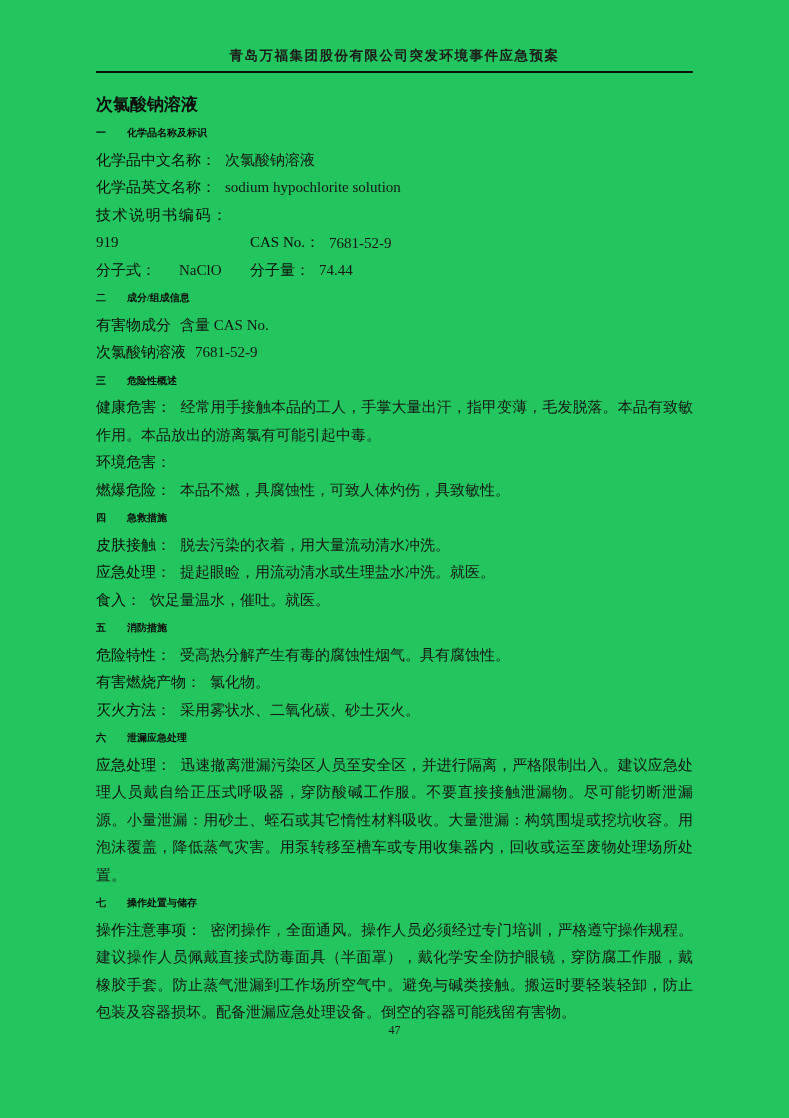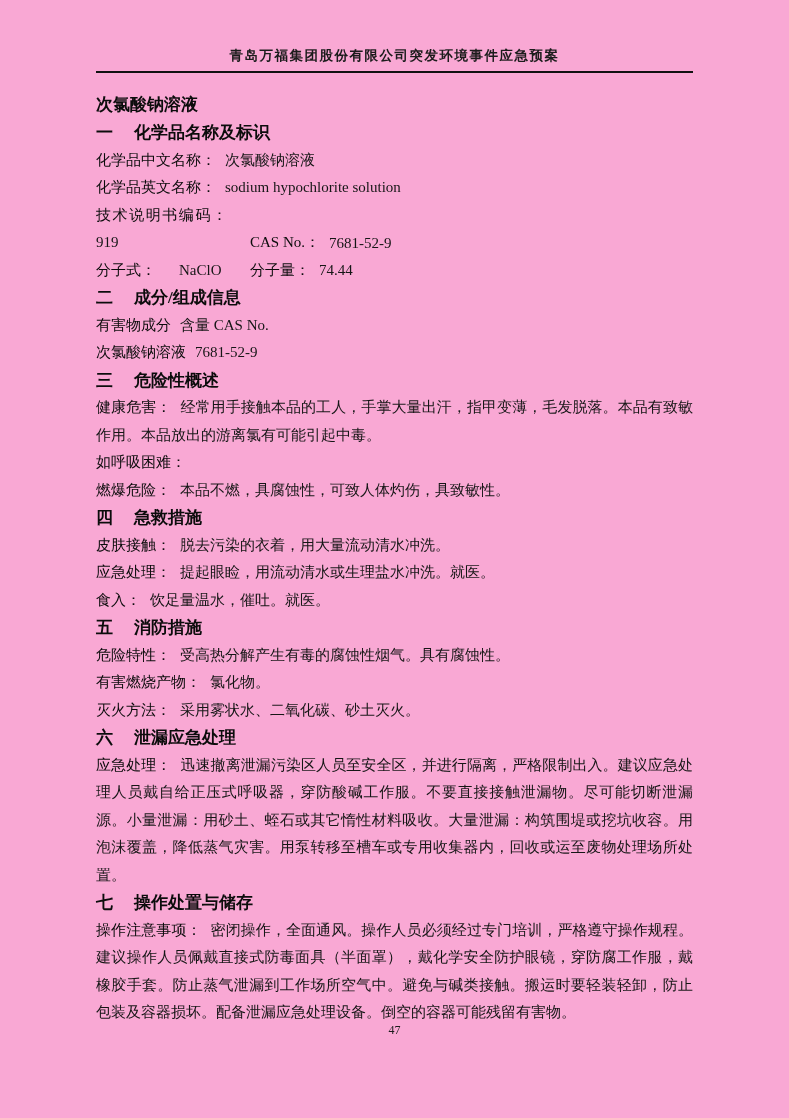--- a/index.html
+++ b/index.html
@@ -1,20 +1,20 @@
 <!DOCTYPE html>
 <html lang="zh"><head>
 <meta charset="utf-8">
 <style>
   html, body { margin: 0; padding: 0; background: #ffffff; }
   .page {
     position: relative;
     width: 789px;
     height: 1118px;
-    background: #f9a8d4;
+    background: #22c55e;
     color: #161616;
     font-family: "Liberation Serif", "DejaVu Serif", serif;
     overflow: hidden;
   }
   
   .header {
     position: absolute;
     top: 46px;
     left: 96px;
     width: 597px;
@@ -43,21 +43,21 @@
   }
   .doc-title {
     margin: 0 0 0 0;
     font-size: 17px;
     font-weight: 700;
     line-height: 29px;
     color: #0c0c0c;
   }
   .sec {
     margin: 0;
-    font-size: 17px;
+    font-size: 10px;
     font-weight: 700;
     line-height: 27.5px;
     color: #0c0c0c;
   }
   .sec .sec-num { display: inline-block; margin-right: 21px; }
   .para {
     margin: 0;
     text-align: justify;
     line-height: 27.5px;
   }
@@ -102,21 +102,21 @@
     <p class="para"><span class="lbl">化学品英文名称：</span><span>sodium hypochlorite solution</span></p>
     <p class="para"><span class="pair"><span class="lbl">技术说明书编码：</span><span>919</span></span><span class="lbl">CAS No.：</span><span>7681-52-9</span></p>
     <p class="para"><span class="pair"><span class="lbl">分子式：</span><span>NaClO</span></span><span class="lbl">分子量：</span><span>74.44</span></p>
 
     <h2 class="sec"><span class="sec-num">二</span><span>成分/组成信息</span></h2>
     <p class="para"><span class="lbl">有害物成分</span><span>含量  CAS No.</span></p>
     <p class="para"><span class="lbl">次氯酸钠溶液</span><span>7681-52-9</span></p>
 
     <h2 class="sec"><span class="sec-num">三</span><span>危险性概述</span></h2>
     <p class="para"><span class="lbl">健康危害：</span><span>经常用手接触本品的工人，手掌大量出汗，指甲变薄，毛发脱落。本品有致敏作用。本品放出的游离氯有可能引起中毒。</span></p>
-    <p class="para"><span class="lbl">如呼吸困难：</span><span></span></p>
+    <p class="para"><span class="lbl">环境危害：</span><span></span></p>
     <p class="para"><span class="lbl">燃爆危险：</span><span>本品不燃，具腐蚀性，可致人体灼伤，具致敏性。</span></p>
 
     <h2 class="sec"><span class="sec-num">四</span><span>急救措施</span></h2>
     <p class="para"><span class="lbl">皮肤接触：</span><span>脱去污染的衣着，用大量流动清水冲洗。</span></p>
     <p class="para"><span class="lbl">应急处理：</span><span>提起眼睑，用流动清水或生理盐水冲洗。就医。</span></p>
     <p class="para"><span class="lbl">食入：</span><span>饮足量温水，催吐。就医。</span></p>
 
     <h2 class="sec"><span class="sec-num">五</span><span>消防措施</span></h2>
     <p class="para"><span class="lbl">危险特性：</span><span>受高热分解产生有毒的腐蚀性烟气。具有腐蚀性。</span></p>
     <p class="para"><span class="lbl">有害燃烧产物：</span><span>氯化物。</span></p>

